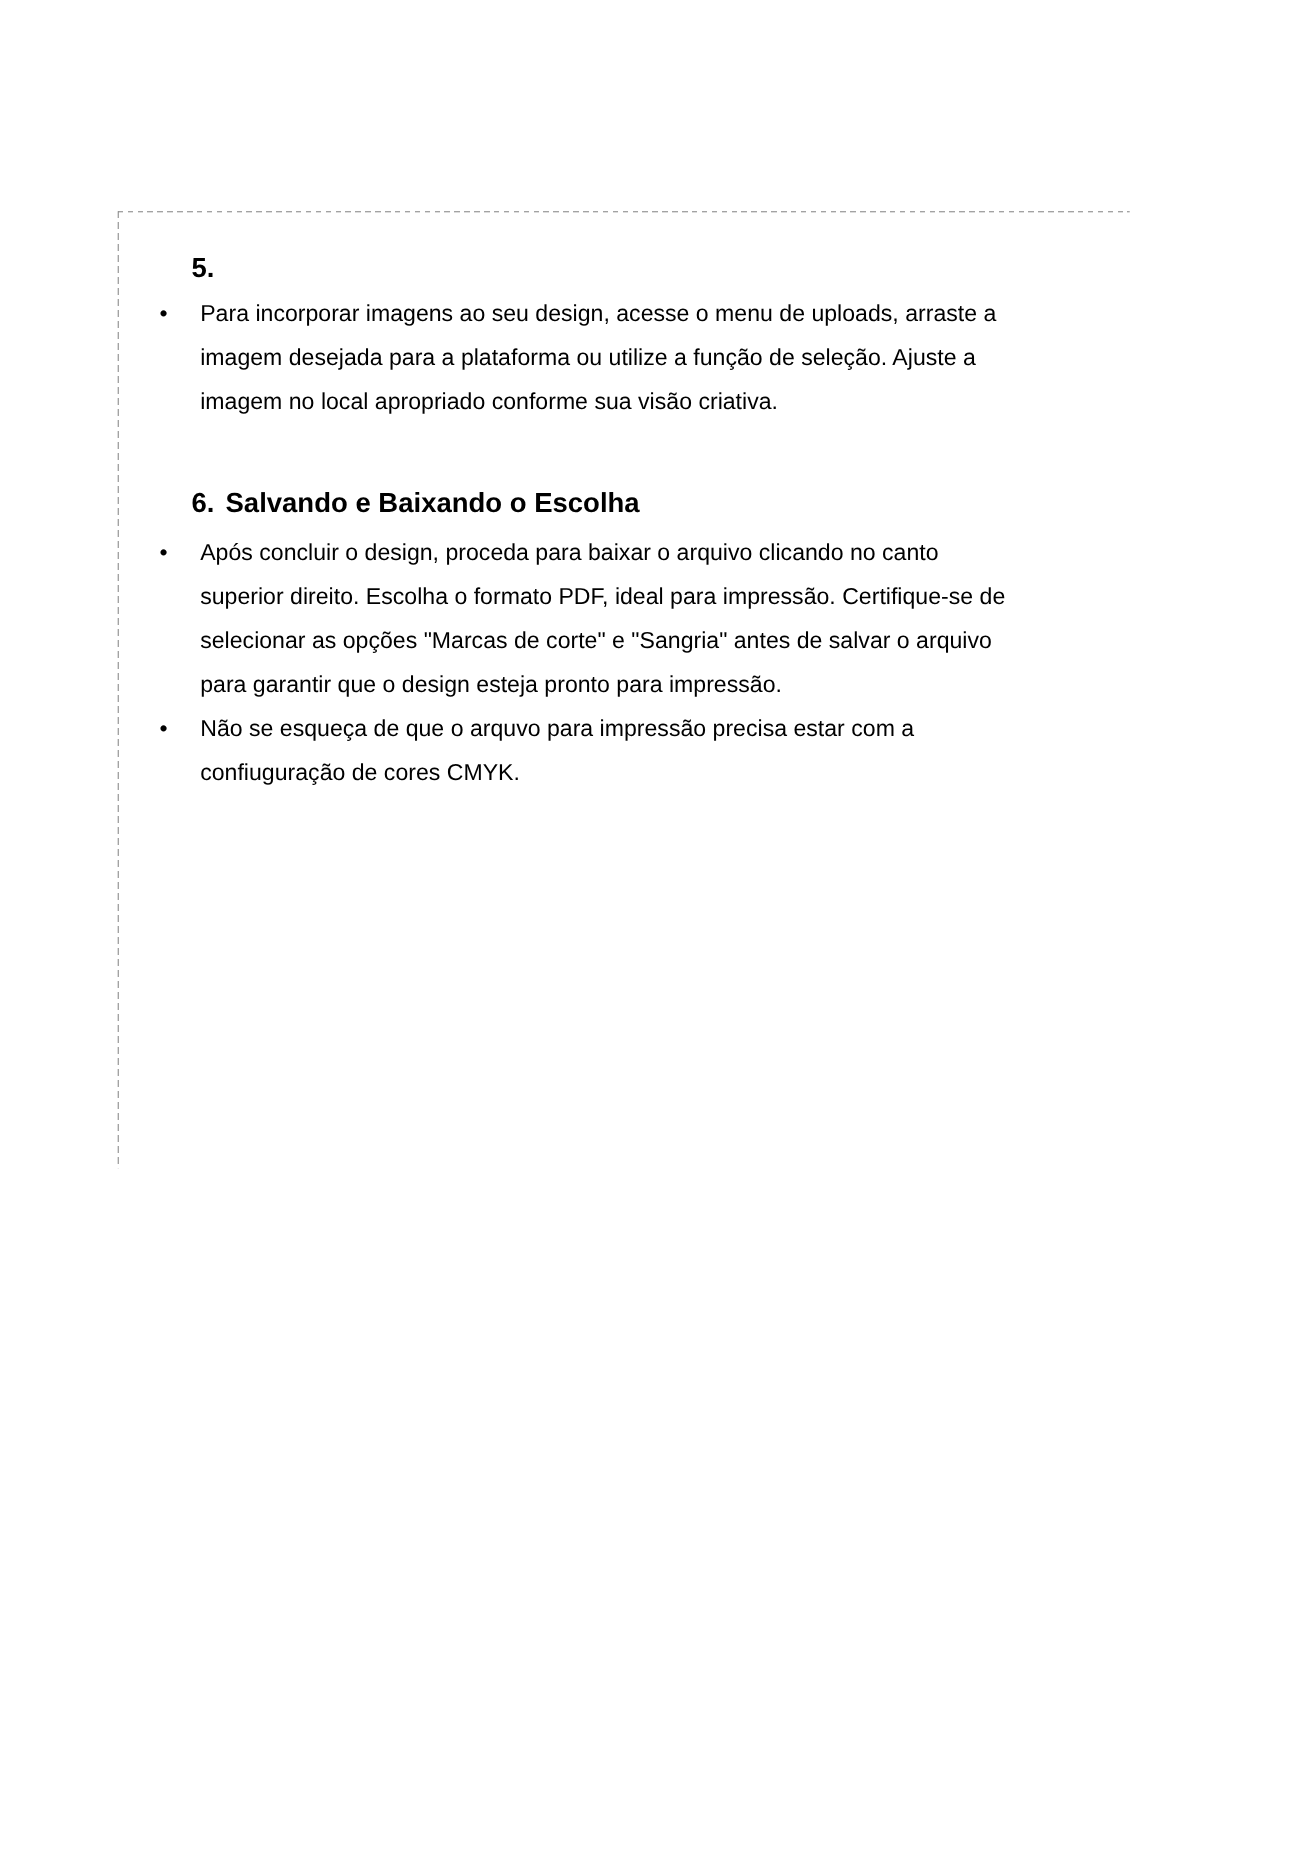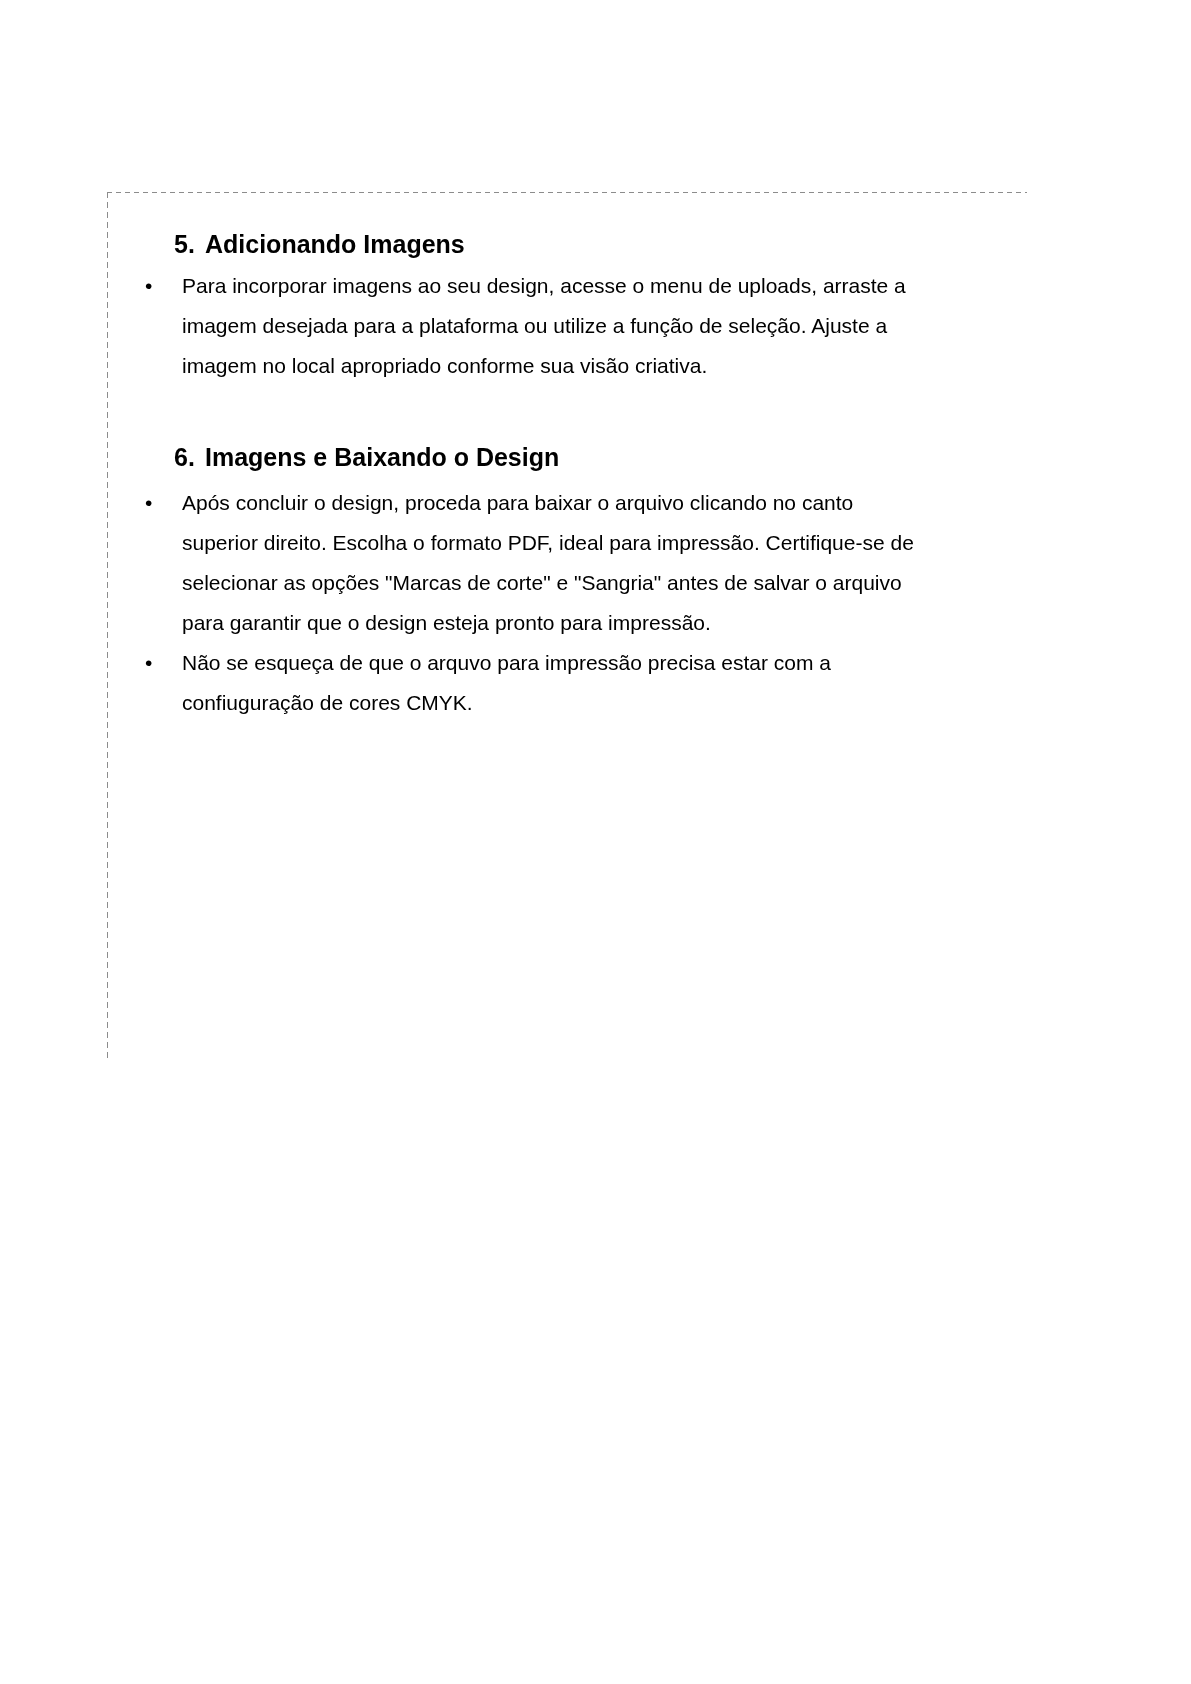--- a/index.html
+++ b/index.html
@@ -82,35 +82,34 @@
 </head>
 <body>
 
 <div class="page">
 
   <div class="boundary-top"></div>
   <div class="boundary-left"></div>
 
   <div class="block heading" id="s5-heading">
     <span class="num">5.</span>
-    <span class="title">Adicionando Imagens</span>
   </div>
 
   <div class="block bullets" id="s5-bullets">
     <div class="bullet-item">
       <span class="bullet">•</span>
       <div class="line">Para incorporar imagens ao seu design, acesse o menu de uploads, arraste a</div>
       <div class="line">imagem desejada para a plataforma ou utilize a função de seleção. Ajuste a</div>
       <div class="line">imagem no local apropriado conforme sua visão criativa.</div>
     </div>
   </div>
 
   <div class="block heading" id="s6-heading">
     <span class="num">6.</span>
-    <span class="title">Imagens e Baixando o Design</span>
+    <span class="title">Salvando e Baixando o Escolha</span>
   </div>
 
   <div class="block bullets" id="s6-bullets">
     <div class="bullet-item">
       <span class="bullet">•</span>
       <div class="line">Após concluir o design, proceda para baixar o arquivo clicando no canto</div>
       <div class="line">superior direito. Escolha o formato PDF, ideal para impressão. Certifique-se de</div>
       <div class="line">selecionar as opções "Marcas de corte" e "Sangria" antes de salvar o arquivo</div>
       <div class="line">para garantir que o design esteja pronto para impressão.</div>
     </div>

